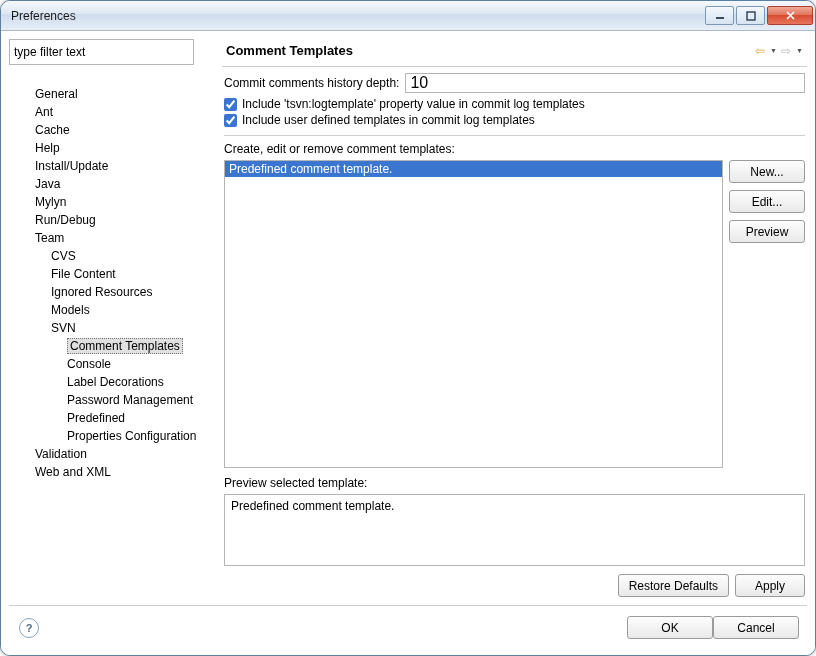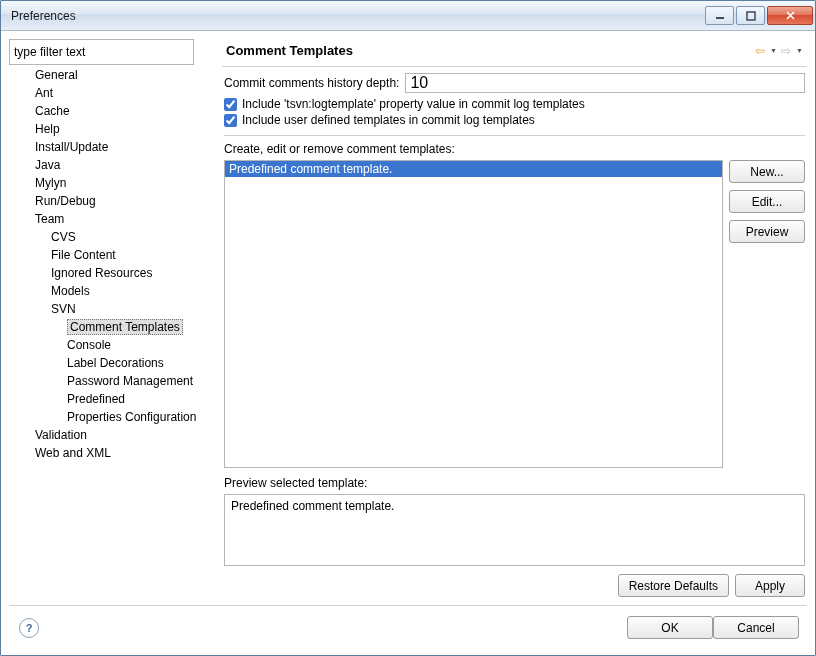--- a/index.html
+++ b/index.html
@@ -8,21 +8,21 @@
     font-family: "Segoe UI", Tahoma, sans-serif;
     font-size: 12px;
     background: #fff;
     color: #000;
   }
   .window {
     width: 816px;
     height: 656px;
     box-sizing: border-box;
     border: 1px solid #5a7fa0;
-    border-radius: 1px;
+    border-radius: 10px;
     overflow: hidden;
     display: flex;
     flex-direction: column;
     background: #fff;
     box-shadow: 0 0 4px rgba(0,0,0,0.3);
   }
   
   .titlebar {
     height: 30px;
     background: linear-gradient(to bottom, #f5f9fc, #dde7f2 45%, #cfdced 46%, #e7eef7);
@@ -80,21 +80,21 @@
   .left-pane {
     width: 210px;
     display: flex;
     flex-direction: column;
   }
   .filter {
     height: 22px;
     border: 1px solid #b5b5b5;
     padding: 12px 4px;
     box-sizing: border-box;
-    margin-bottom: 1px;
+    margin-bottom: 20px;
     width: 185px;
     background: #fff;
     color: #000;
     font-family: inherit;
     font-size: 12px;
   }
   .tree {
     flex: 1;
     overflow: auto;
     padding-left: 4px;

